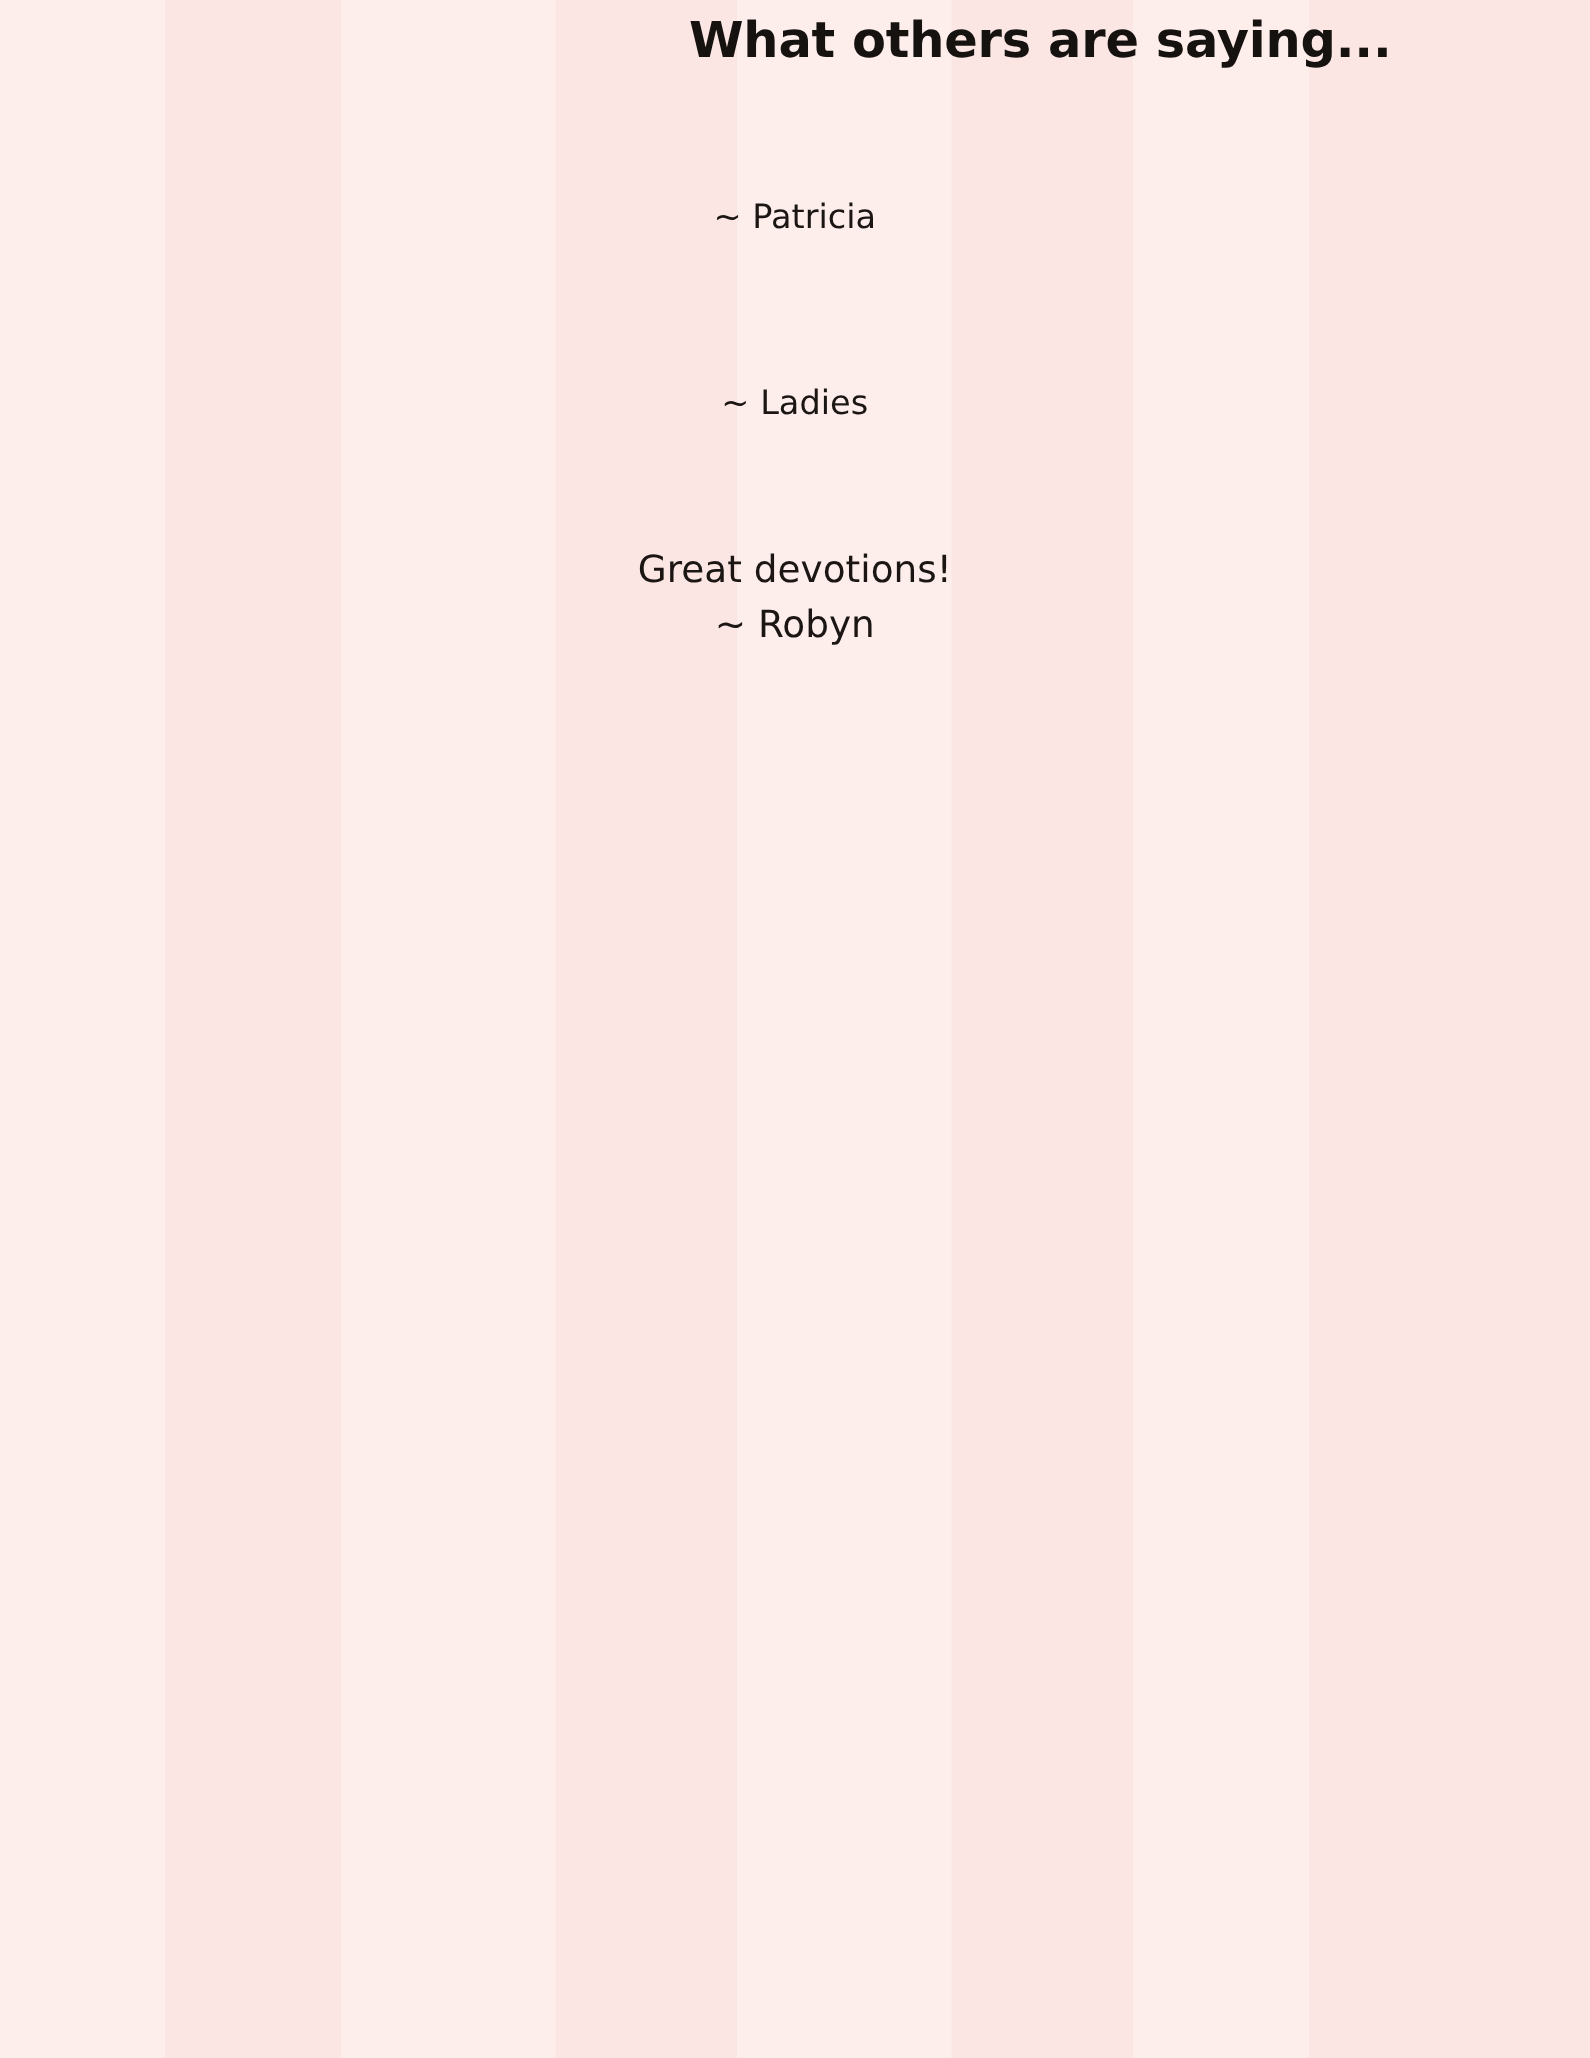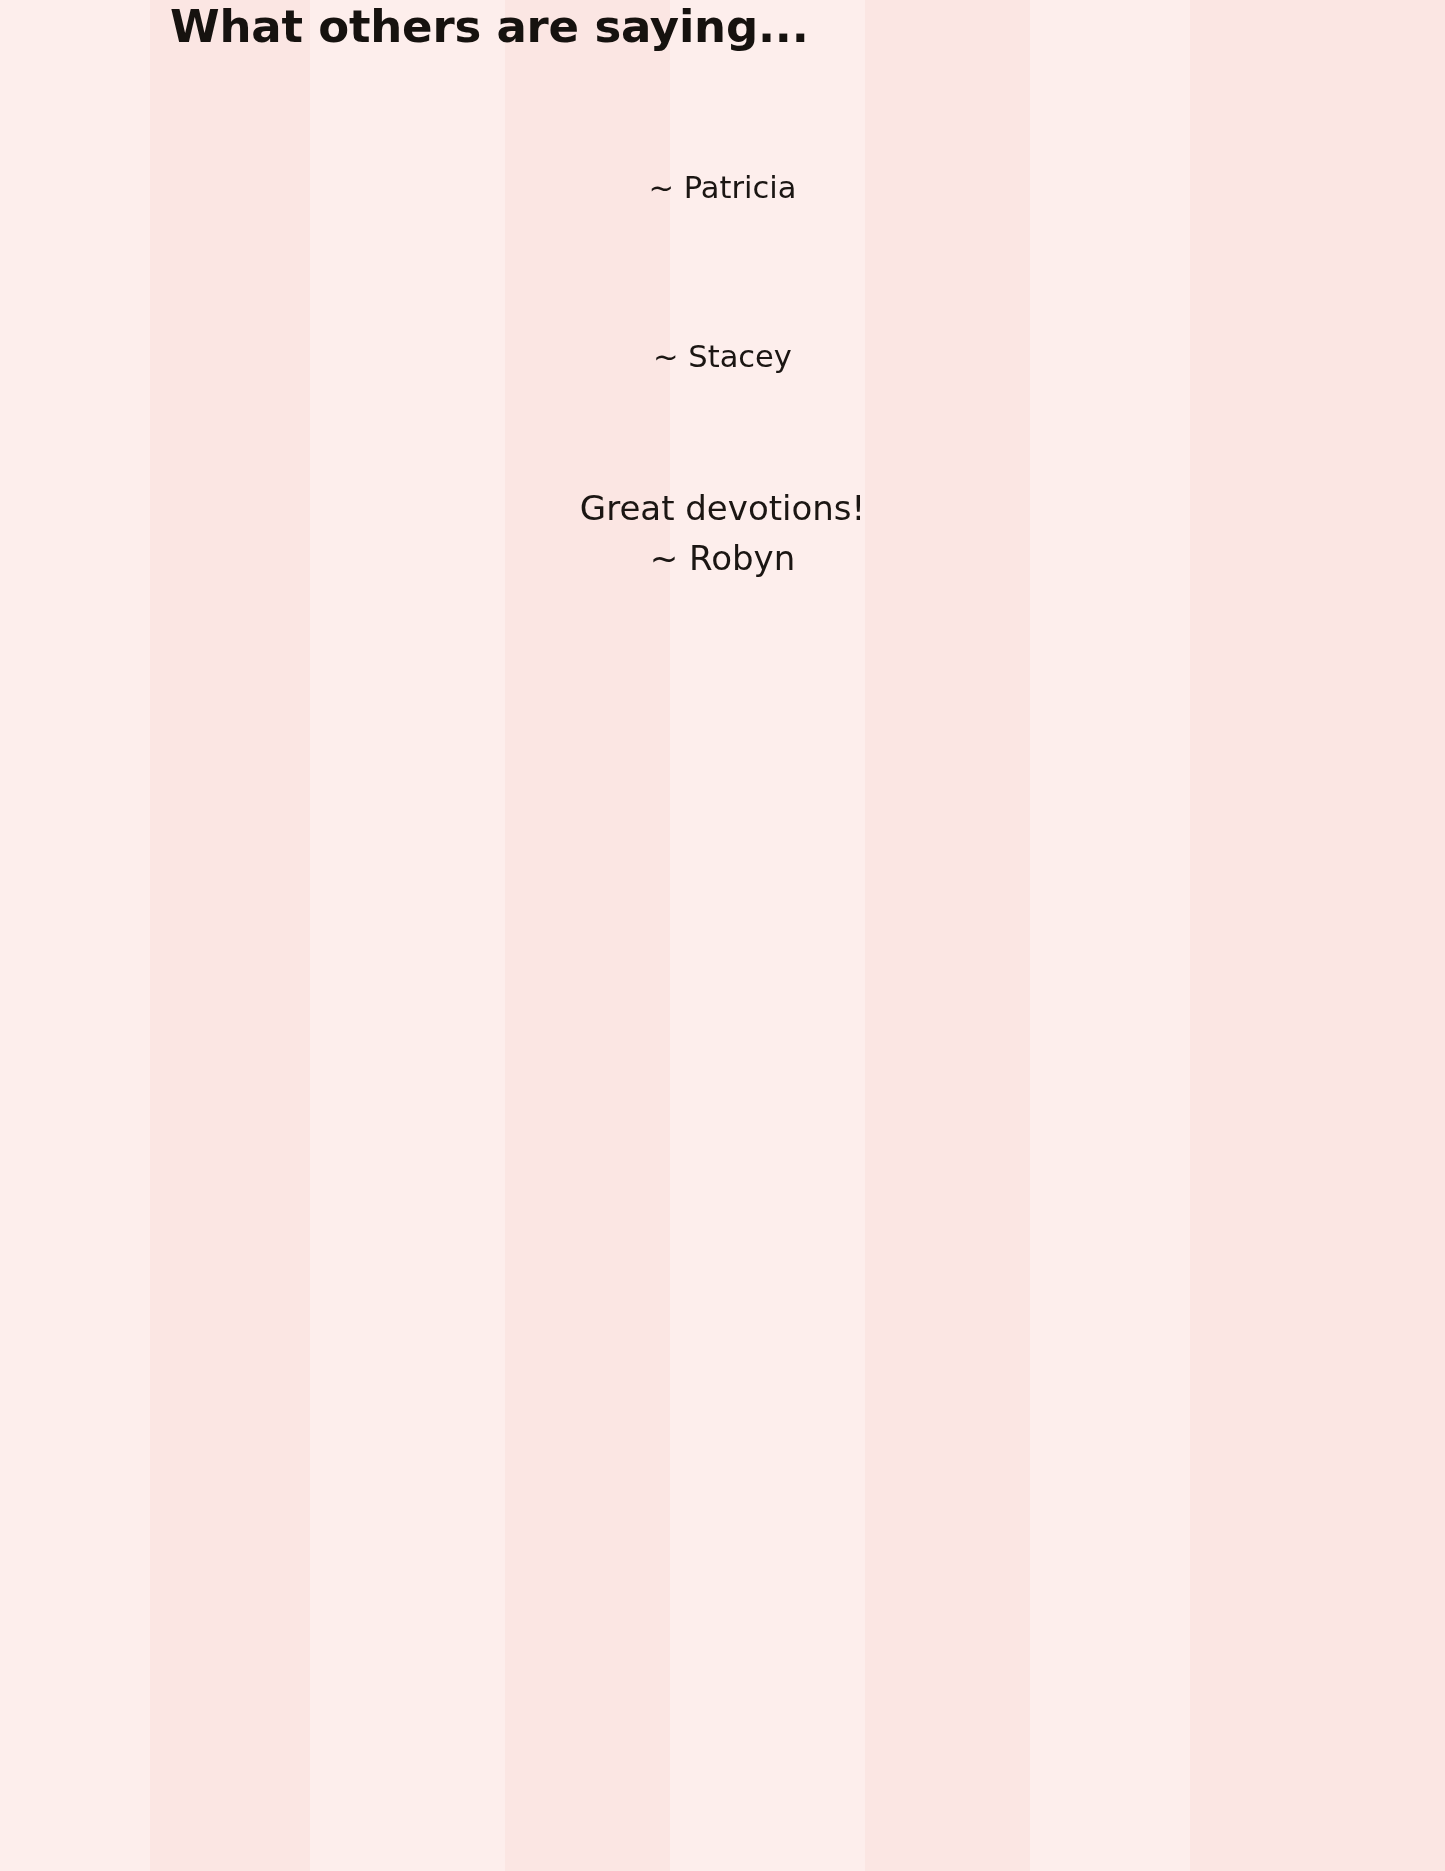--- a/index.html
+++ b/index.html
@@ -30,26 +30,26 @@
   .page {
     position: relative;
     width: 100%;
     height: 100%;
     box-sizing: border-box;
     padding: 0 170px;
     z-index: 2;
   }
 
   .page-title {
-    text-align: left;
+    text-align: right;
     font-size: 45px;
     font-weight: bold;
     color: #16120f;
     letter-spacing: -0.2px;
-    margin: 0;
+    margin: 10px;
     line-height: 1.2;
   }
 
   .testimonials {
     margin-top: 112px;
   }
 
   .testimonial {
     text-align: center;
     color: #1b1613;
@@ -93,21 +93,21 @@
   <h1 class="page-title">What others are saying...</h1>
 
   <div class="testimonials">
 
 
     <blockquote class="testimonial t2">
       <span class="attribution">~ Patricia</span>
     </blockquote>
 
     <blockquote class="testimonial t3">
-      <span class="attribution">~ Stacey</span>
+      <span class="attribution">~ Ladies</span>
     </blockquote>
 
     <blockquote class="testimonial t4">
       <span class="quote-text">Great devotions!</span>
       <span class="attribution">~ Robyn</span>
     </blockquote>
 
   </div>
 </div>
 

